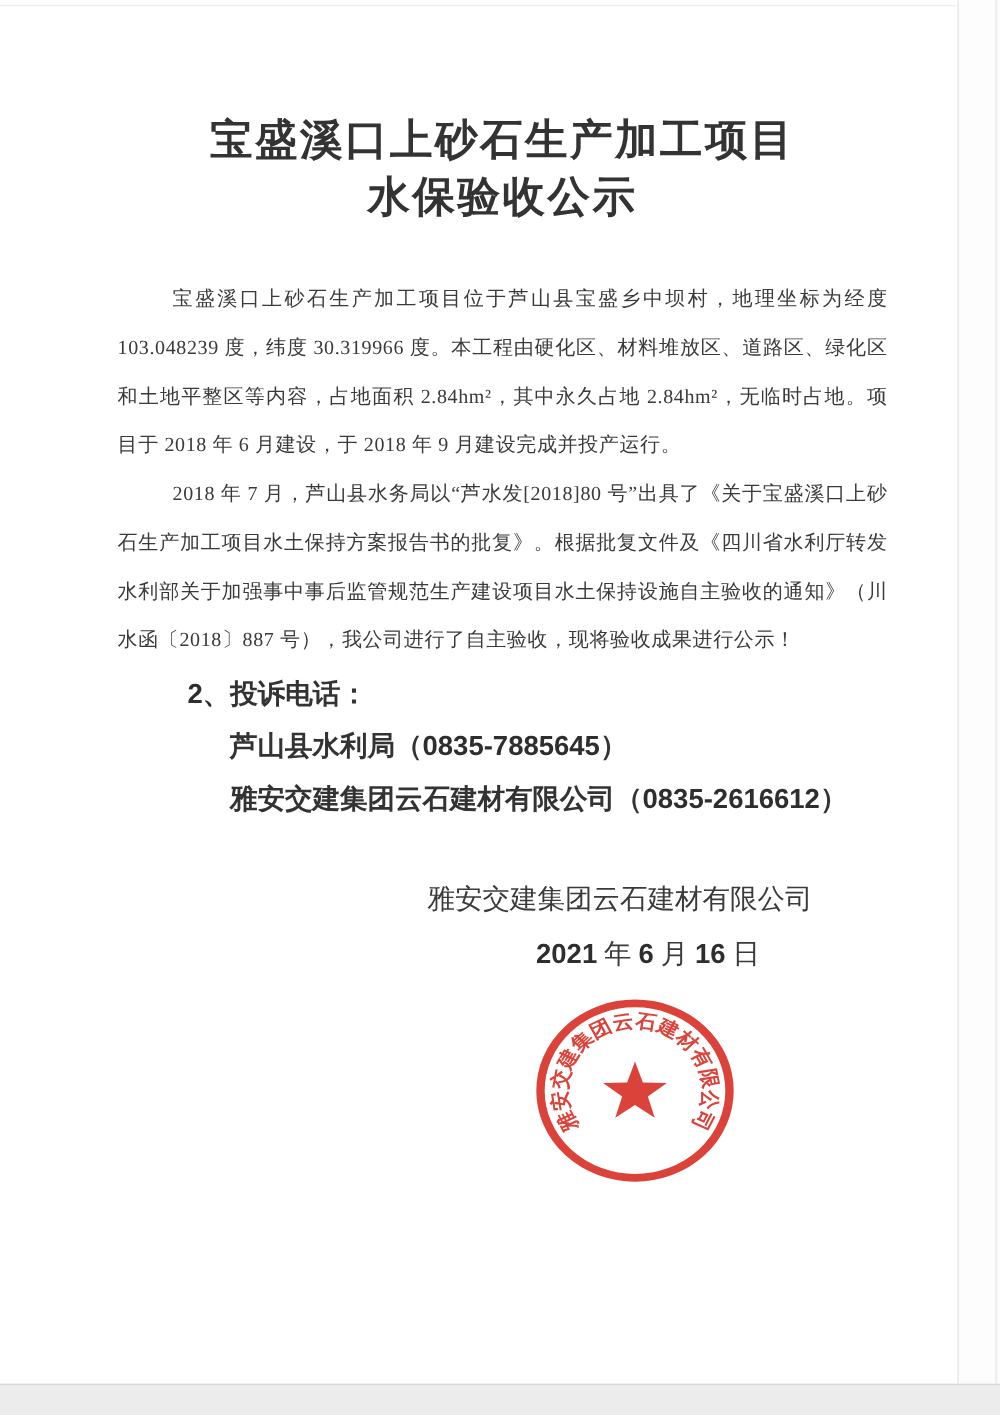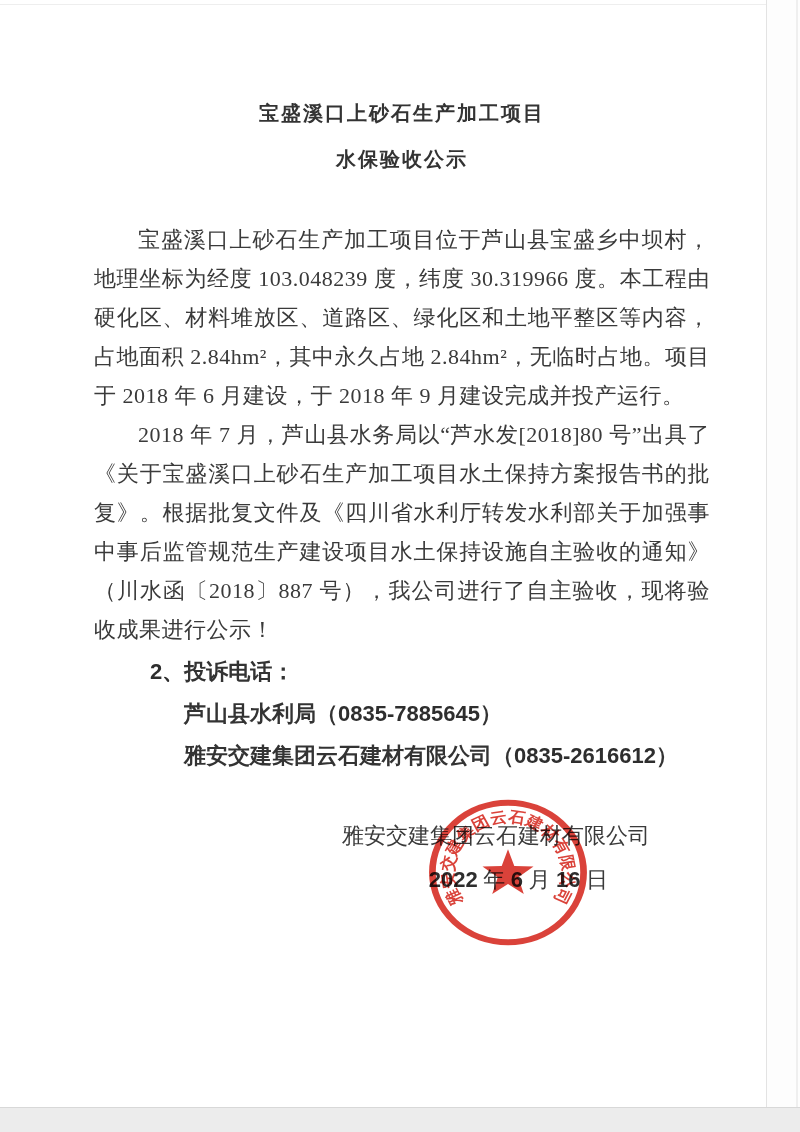--- a/index.html
+++ b/index.html
@@ -11,25 +11,25 @@
   
   .top-line { position: absolute; top: 4px; left: 0; width: 100%; height: 1px; background: #eeeeee; }
   .right-margin { position: absolute; top: 0; left: 766px; width: 34px; height: 1107px;
                   background: #fdfdfd; border-left: 1px solid #e3e3e3; }
   .right-edge-line { position: absolute; top: 0; left: 796px; width: 2px; height: 1107px; background: #efefef; }
   .bottom-band { position: absolute; top: 1107px; left: 0; width: 800px; height: 25px;
                  background: #ececec; border-top: 1px solid #d8d8d8; }
 
   .doc { position: absolute; top: 0; left: 0; width: 766px; padding: 90px 56px 0 94px; }
 
-  .title { text-align: center; font-size: 20px; line-height: 46px; font-weight: 700;
+  .title { text-align: center; font-size: 34px; line-height: 46px; font-weight: 700;
            letter-spacing: 2px; color: #333333; }
 
   .body-text { width: 616px; margin-top: 38px; }
-  .body-text p { font-size: 22px; line-height: 39px; text-align: justify;
+  .body-text p { font-size: 16px; line-height: 39px; text-align: justify;
                  text-indent: 44px; letter-spacing: 0.5px; }
 
   .list { margin-top: 2px; }
   .list-item { padding-left: 56px; font-size: 22px; line-height: 42px; font-weight: 600; color: #333333; }
   .contact-line { padding-left: 90px; font-size: 22px; line-height: 42px; font-weight: 600; color: #333333; }
   .num { font-family: "Liberation Sans", "DejaVu Sans", sans-serif; font-weight: 700; color: #2e2e2e; }
 
   .signature { margin-top: 38px; width: 616px; }
   .sig-company { text-align: right; padding-right: 60px; font-size: 22px; line-height: 42px; }
   .sig-date { text-align: right; padding-right: 102px; font-size: 22px; line-height: 46px; }
@@ -62,21 +62,21 @@
         <span>芦山县水利局（</span><span class="num">0835-7885645</span><span>）</span>
       </div>
       <div class="contact-line">
         <span>雅安交建集团云石建材有限公司（</span><span class="num">0835-2616612</span><span>）</span>
       </div>
     </div>
 
     <div class="signature">
       <div class="sig-company">雅安交建集团云石建材有限公司</div>
       <div class="sig-date">
-        <span class="num">2022</span><span> 年 </span><span class="num">6</span><span> 月 </span><span class="num">16</span><span> 日</span>
+        <span class="num">2021</span><span> 年 </span><span class="num">6</span><span> 月 </span><span class="num">16</span><span> 日</span>
       </div>
     </div>
 
   </div>
 
   <svg class="stamp" viewBox="0 0 200 200" preserveAspectRatio="none" xmlns="http://www.w3.org/2000/svg">
     <defs>
       <path id="seal-arc" d="M 46.8 137.3 A 65 65 0 1 1 153.2 137.3" fill="none"></path>
     </defs>
     <circle cx="100" cy="100" r="90" fill="none" stroke-width="8" stroke="#d5281e"></circle>

